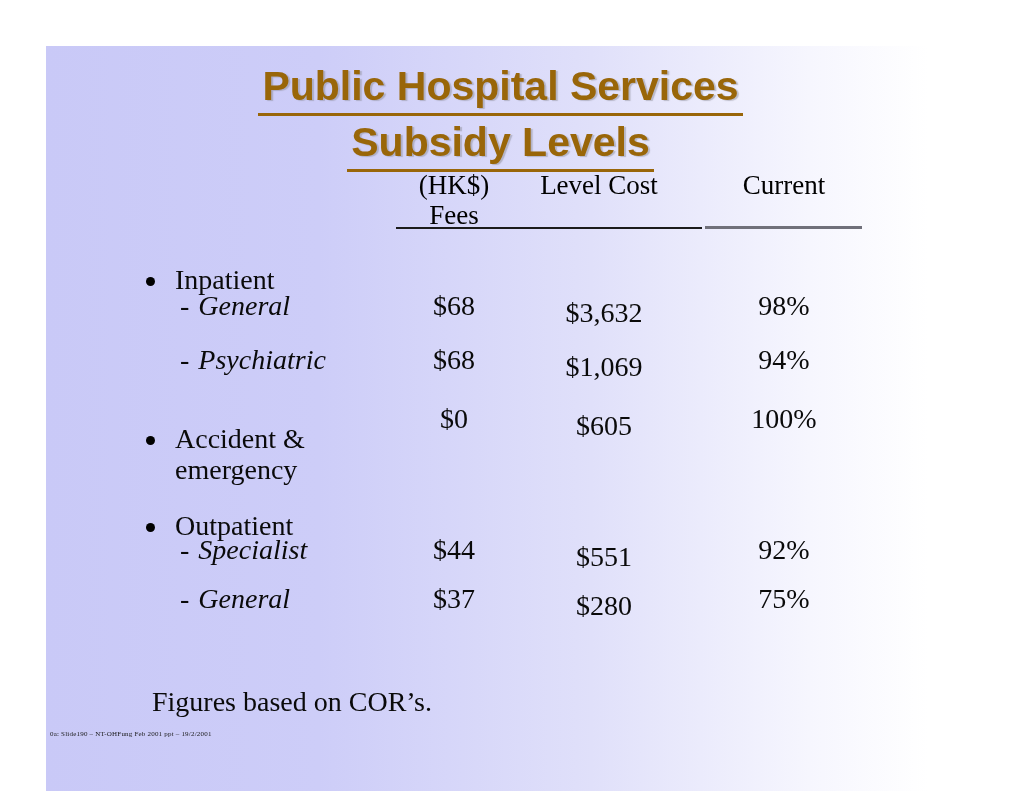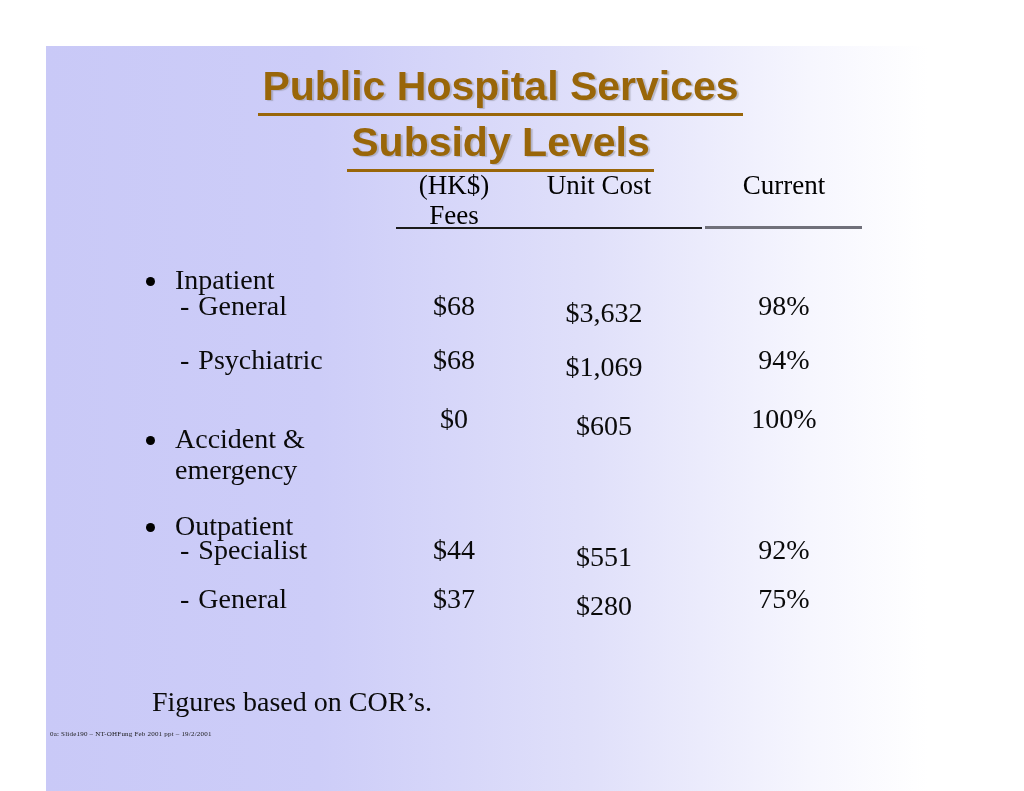--- a/index.html
+++ b/index.html
@@ -40,21 +40,21 @@
   .hdr.cost { left:473px; width:160px; }
   .hdr.sub  { left:638px; width:200px; }
   .hline1 { position:absolute; left:350px; top:181px; width:306px; height:2px; background:#1b1b1b; }
   .hline2 { position:absolute; left:659px; top:180px; width:157px; height:3px; background:#70707a; }
   
   .row { position:absolute; left:0; width:100%; font-size:28px; color:#0a0a0a; }
   .r0 { top:198px; } .r1 { top:244px; } .r2 { top:298px; }
   .r3 { top:357px; } .r4 { top:444px; } .r5 { top:488px; } .r6 { top:537px; }
   .lbl { position:absolute; left:100px; width:260px; line-height:31px; }
   .lbl.dot  { padding-left:29px;margin-top:20px; }
-  .lbl.dash { padding-left:34px; }
+  .lbl.dash { padding-left:34px;font-style:italic; }
   .dotmark {
     position:absolute; left:0; top:13px;
     width:9px; height:9px; border-radius:50%; background:#000;
   }
   .dashmark { margin-right:9px; }
   .val { position:absolute; text-align:center; }
   .val.fees { left:338px; width:140px; }
   .val.cost { left:478px; width:160px;margin-top:7px; }
   .val.sub  { left:638px; width:200px; }
   
@@ -75,21 +75,21 @@
   <div class="title">
     <div><span class="u">Public Hospital Services</span></div>
     <div><span class="u">Subsidy Levels</span></div>
   </div>
 
   <div class="hdr fees">
     <div>(HK$)</div>
     <div>Fees</div>
   </div>
   <div class="hdr cost">
-    <div>Unit Cost</div>
+    <div>Level Cost</div>
   </div>
   <div class="hdr sub">
     <div>Current</div>
   </div>
   <div class="hline1"></div>
   <div class="hline2"></div>
 
   <div class="row r0">
     <div class="lbl dot">
       <span class="dotmark"></span>

